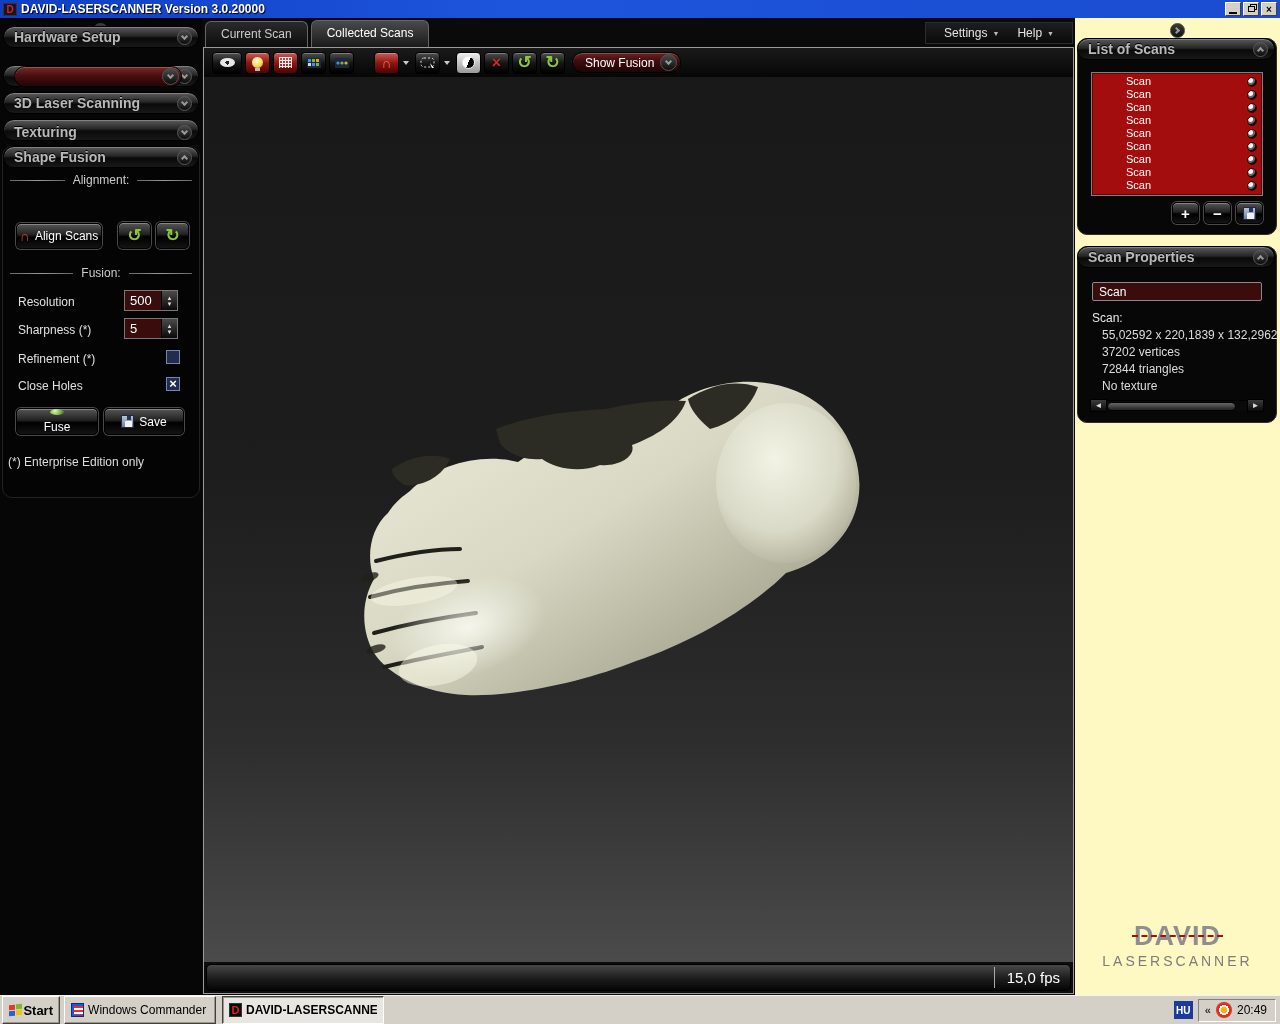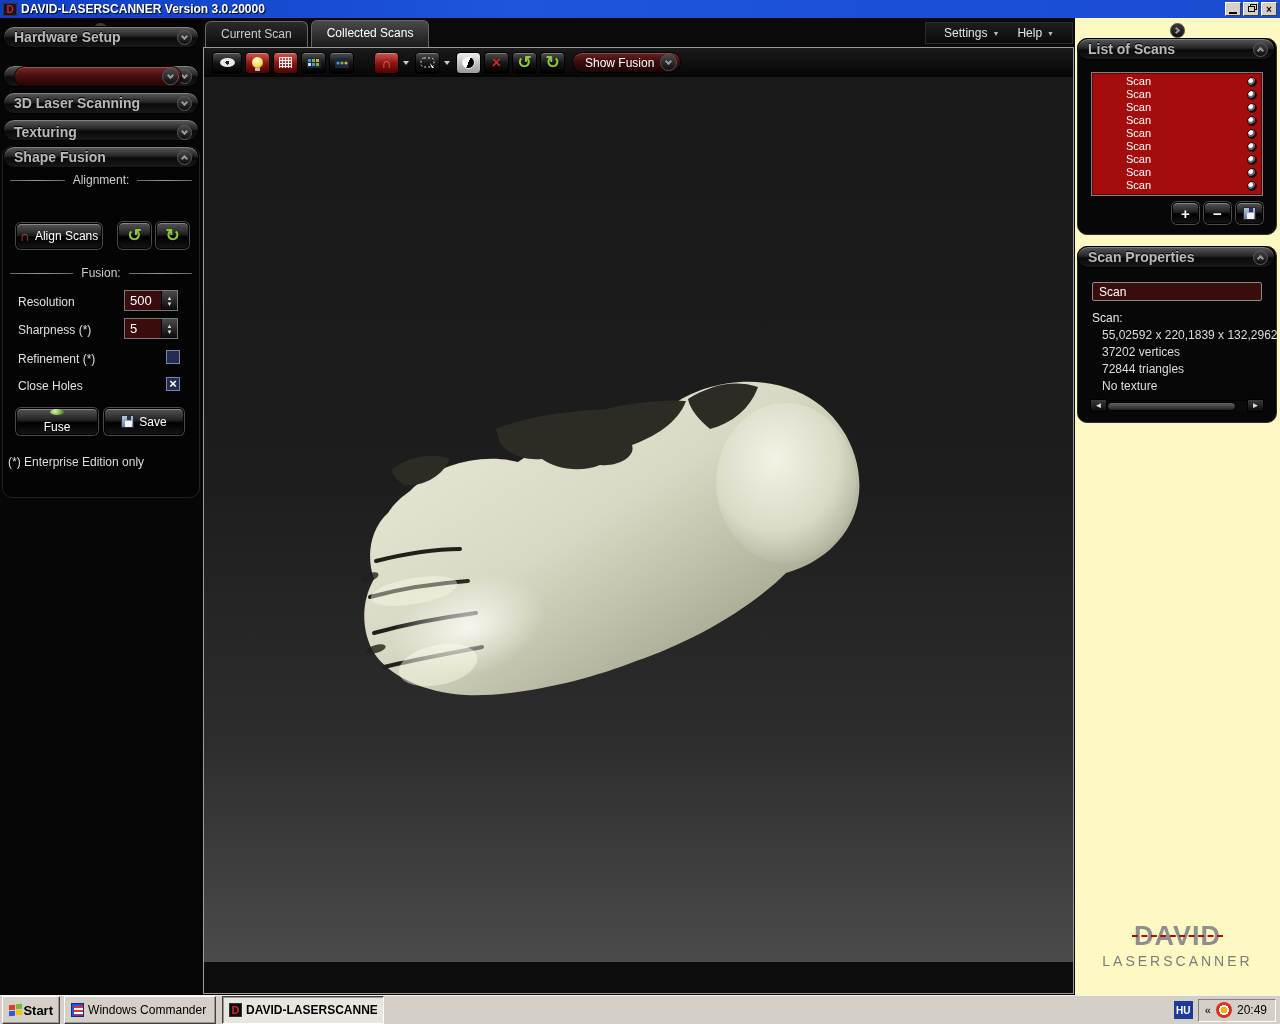--- a/index.html
+++ b/index.html
@@ -361,20 +361,25 @@
             <path d="M 74,104 C 94,90 116,88 132,94 C 124,112 104,122 86,120 C 78,114 74,110 74,104 Z" fill="#2c2c24"></path>
             <path d="M 58,196 C 90,188 118,184 142,184 M 52,232 C 88,222 122,218 150,216 M 56,268 C 92,258 128,252 158,248 M 66,302 C 100,294 134,288 164,282" stroke="#20201a" stroke-width="4" fill="none" stroke-linecap="round"></path>
             <ellipse cx="150" cy="262" rx="80" ry="48" fill="url(#gBall)" transform="rotate(-18 150 262)"></ellipse>
             <ellipse cx="120" cy="300" rx="40" ry="20" fill="#ffffed" opacity="0.45" transform="rotate(-12 120 300)"></ellipse>
             <ellipse cx="96" cy="226" rx="44" ry="13" fill="#ffffed" opacity="0.4" transform="rotate(-10 96 226)"></ellipse>
             <ellipse cx="52" cy="212" rx="9" ry="4" fill="#20201a" opacity="0.8" transform="rotate(-20 52 212)"></ellipse>
             <ellipse cx="58" cy="284" rx="10" ry="4" fill="#20201a" opacity="0.8" transform="rotate(-16 58 284)"></ellipse>
           </svg>
         </div>
 
+        <div class="bottombar">
+          <div class="inner">
+            <span class="fps">15,0 fps</span>
+          </div>
+        </div>
       </div>
     </div>
 
     <div class="rsb">
       <div class="collapse-circ" style="left:95px; top:5px;">
           <div class="chev right"></div>
         </div>
 
       <div class="rpanel" style="top:20px;">
         <div class="phead">

